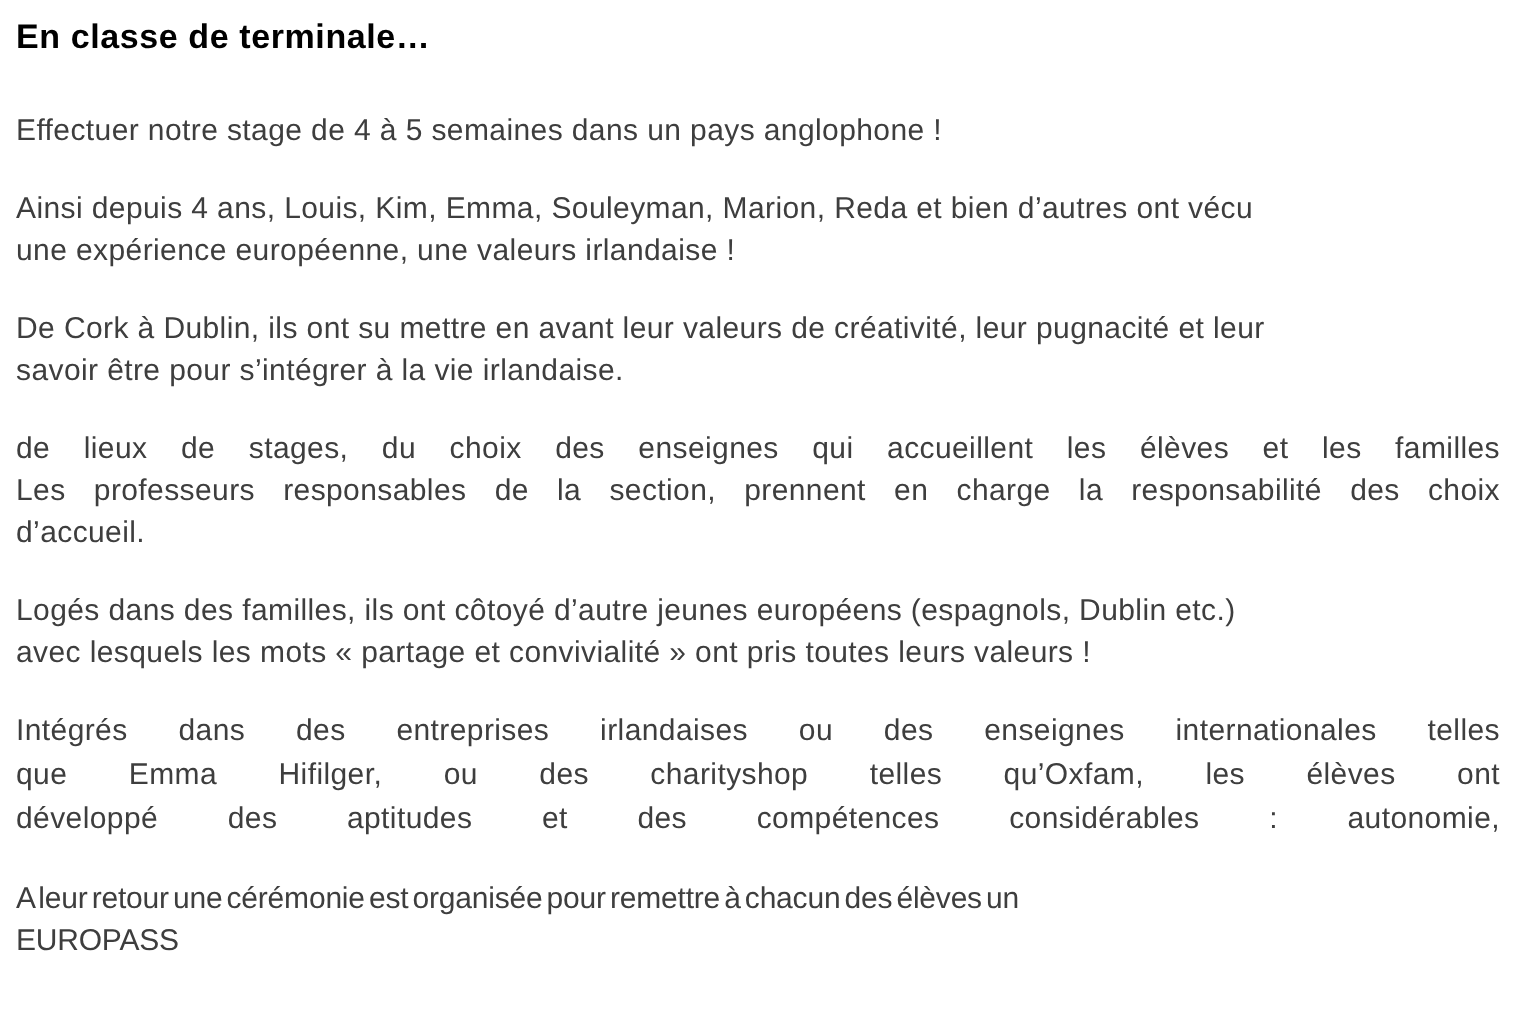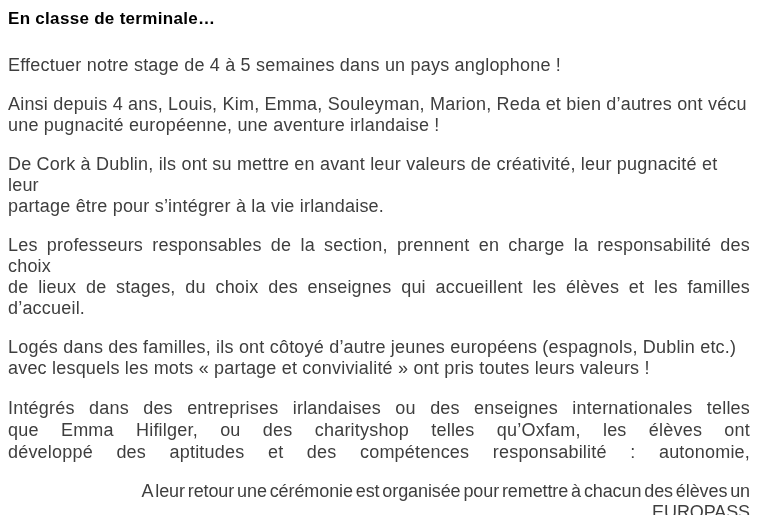--- a/index.html
+++ b/index.html
@@ -11,63 +11,63 @@
     font-family: "Liberation Sans", "DejaVu Sans", sans-serif;
     color: #3e3e3e;
   }
   .heading {
     font-size: 17px; font-weight: bold; color: #000000;
     letter-spacing: 0.3px;
     line-height: 21px; margin: 0 0 26px 0;
   }
   .para { margin: 0 0 18px 0; }
   .line {
-    font-size: 18px; line-height: 21px; letter-spacing: 0.2px;
+    font-size: 15px; line-height: 21px; letter-spacing: 0.2px;
     white-space: normal;
   }
   .just { text-align: justify; text-align-last: justify; }
   .lh22 .line { line-height: 22px; }
-  .tight .line { letter-spacing: -0.1px; word-spacing: -2px; text-align: right; }
+  .tight .line { letter-spacing: -0.1px; word-spacing: -2px; }
 </style>
 </head>
 <body>
 
 <div class="page">
 
   <h1 class="heading">En classe de terminale…</h1>
 
   <div class="para">
     <div class="line">Effectuer notre stage de 4 à 5 semaines dans un pays anglophone !</div>
   </div>
 
   <div class="para">
     <div class="line">Ainsi depuis 4 ans, Louis, Kim, Emma, Souleyman, Marion, Reda et bien d’autres ont vécu</div>
-    <div class="line">une pugnacité européenne, une aventure irlandaise !</div>
+    <div class="line">une expérience européenne, une valeurs irlandaise !</div>
   </div>
 
   <div class="para">
     <div class="line">De Cork à Dublin, ils ont su mettre en avant leur valeurs de créativité, leur pugnacité et leur</div>
-    <div class="line">partage être pour s’intégrer à la vie irlandaise.</div>
+    <div class="line">savoir être pour s’intégrer à la vie irlandaise.</div>
   </div>
 
   <div class="para">
+    <div class="line just">de lieux de stages,  du choix des enseignes qui accueillent les élèves et les familles</div>
     <div class="line just">Les professeurs responsables de la section, prennent en charge la responsabilité des choix</div>
-    <div class="line just">de lieux de stages,  du choix des enseignes qui accueillent les élèves et les familles</div>
     <div class="line">d’accueil.</div>
   </div>
 
   <div class="para">
     <div class="line">Logés dans des familles, ils ont côtoyé d’autre jeunes européens (espagnols, Dublin etc.)</div>
     <div class="line">avec lesquels les mots « partage et convivialité » ont pris toutes leurs valeurs !</div>
   </div>
 
   <div class="para lh22">
     <div class="line just">Intégrés dans des entreprises irlandaises ou des enseignes internationales telles</div>
     <div class="line just">que Emma Hifilger, ou des charityshop telles qu’Oxfam, les élèves ont</div>
-    <div class="line just">développé des aptitudes et des compétences responsabilité : autonomie,</div>
+    <div class="line just">développé des aptitudes et des compétences considérables : autonomie,</div>
   </div>
 
   <div class="para tight">
     <div class="line">A leur retour une cérémonie est organisée pour remettre à chacun des élèves un</div>
     <div class="line">EUROPASS</div>
   </div>
 
 </div>
 
 </body></html>

